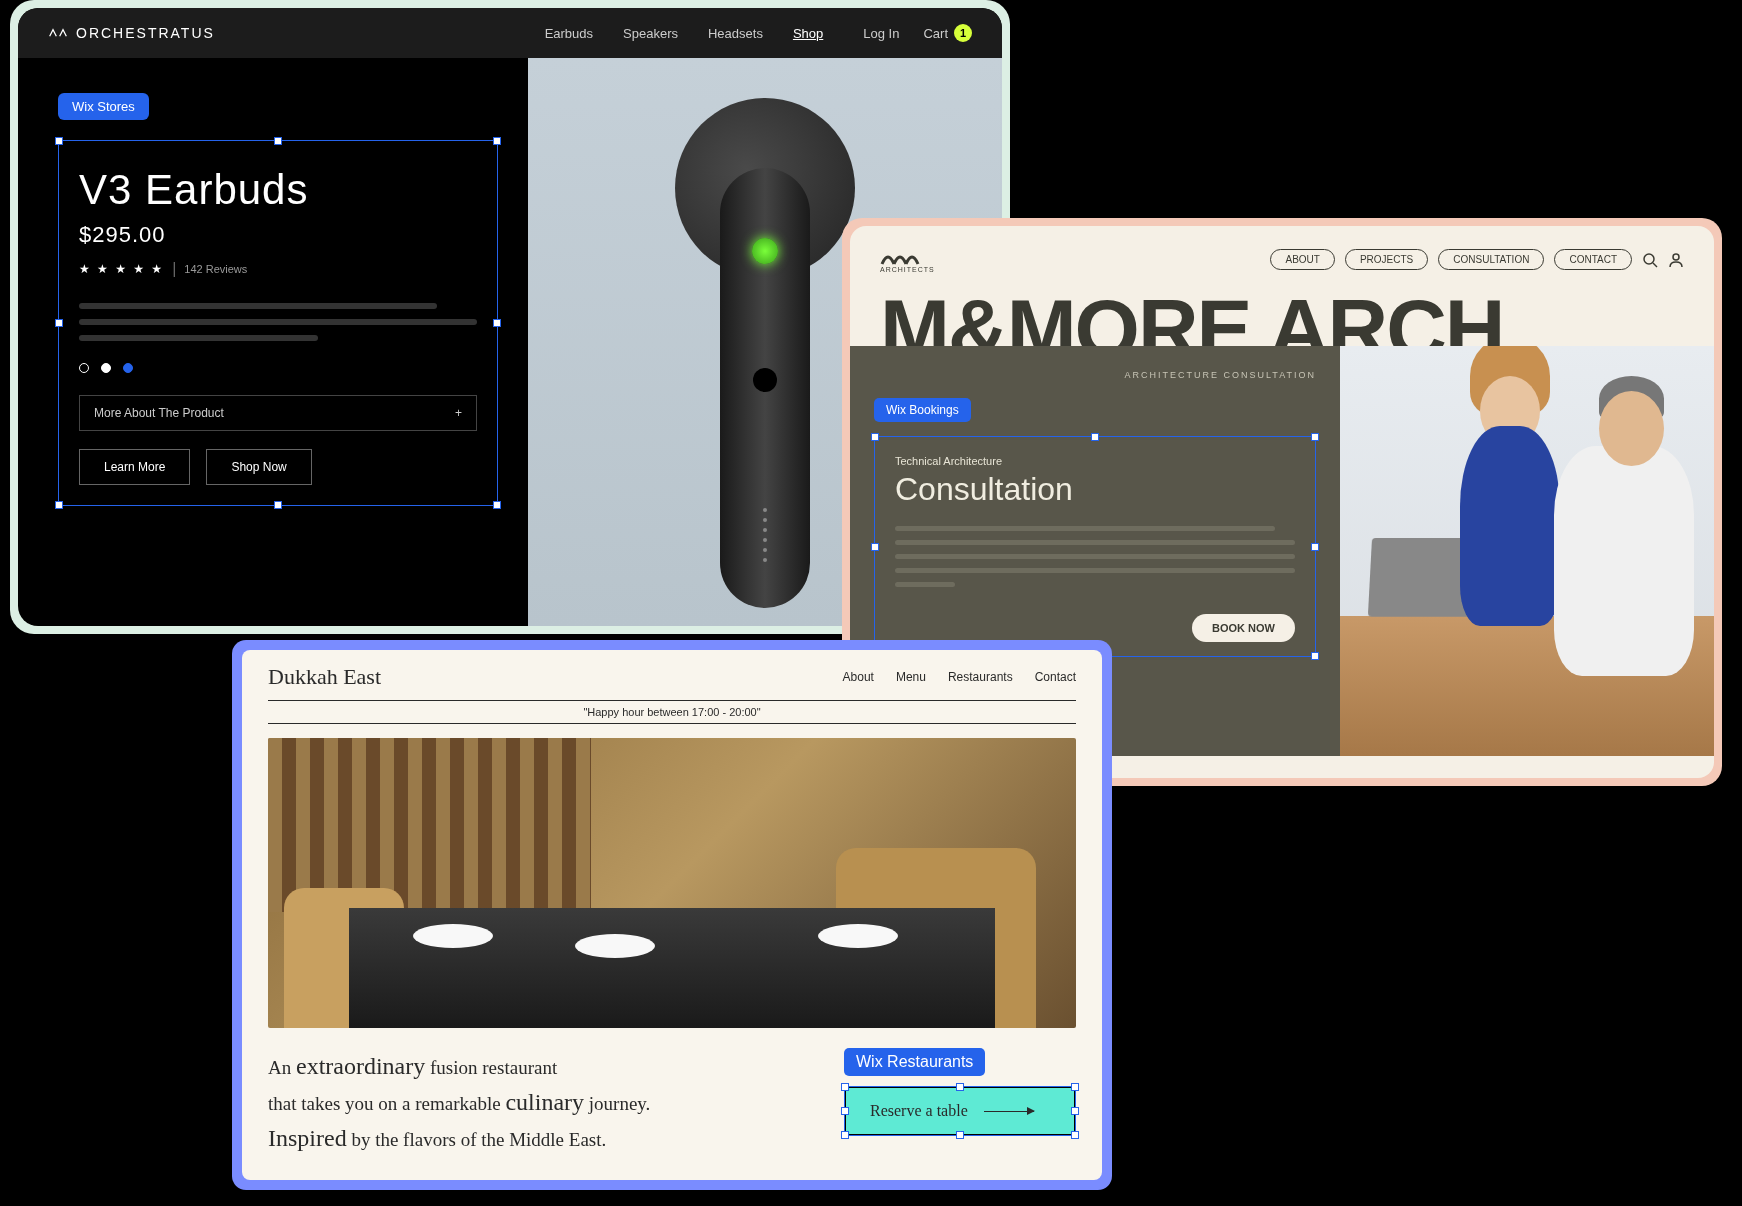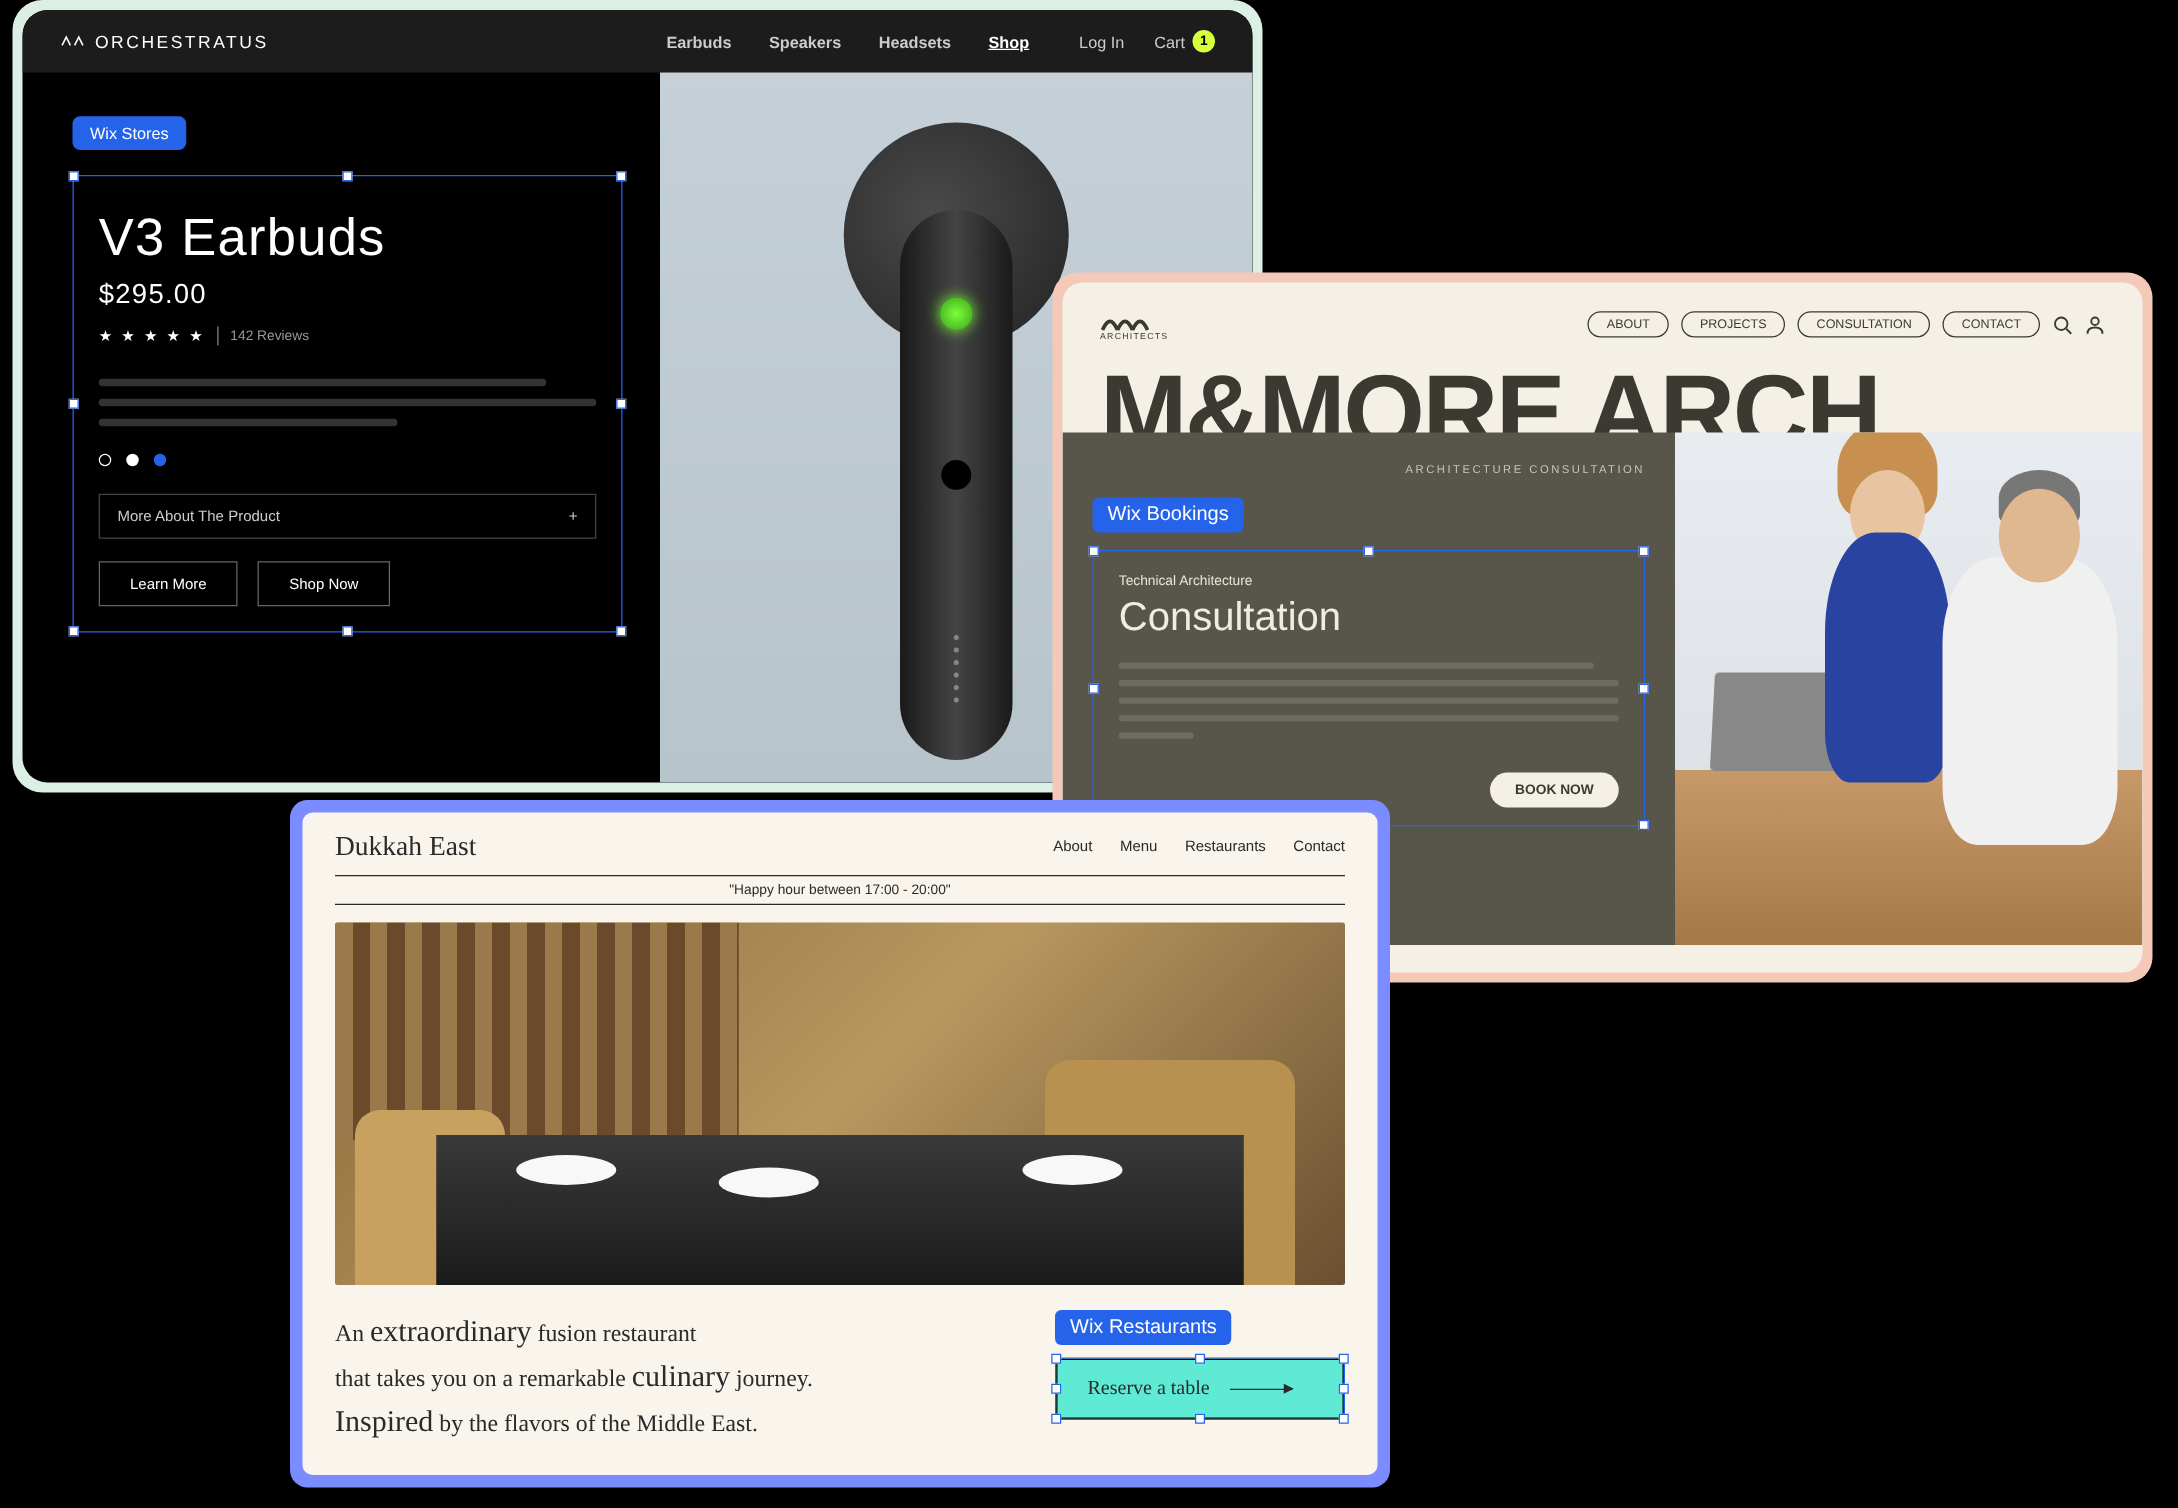--- a/index.html
+++ b/index.html
@@ -5,21 +5,21 @@
 * { margin: 0; padding: 0; box-sizing: border-box; }
 body { background: #000; width: 1742px; height: 1206px; position: relative; font-family: -apple-system, BlinkMacSystemFont, sans-serif; overflow: hidden; }
 
 
 .card1 { position: absolute; left: 10px; top: 0; width: 1000px; height: 634px; background: #dcefe4; border-radius: 24px; padding: 8px; }
 .card1-inner { width: 100%; height: 100%; background: #000; border-radius: 20px; position: relative; overflow: hidden; }
 .c1-topbar { background: #1c1c1c; height: 50px; display: flex; align-items: center; padding: 0 30px; border-radius: 20px 20px 0 0; }
 .c1-logo { color: #fff; font-size: 14px; letter-spacing: 2px; font-weight: 500; display: flex; align-items: center; gap: 8px; }
 .c1-logo-icon { width: 20px; height: 12px; }
 .c1-nav { display: flex; gap: 30px; margin-left: auto; margin-right: 40px; }
-.c1-nav-item { color: #ccc; font-size: 13px; text-decoration: none; cursor: pointer; font-weight: bold; }
+.c1-nav-item { color: #ccc; font-size: 13px; text-decoration: none; cursor: pointer; }
 .c1-nav-item.underline { text-decoration: underline; color: #fff; }
 .c1-right { display: flex; align-items: center; gap: 24px; }
 .c1-login { color: #ccc; font-size: 13px; cursor: pointer; }
 .c1-cart { color: #ccc; font-size: 13px; display: flex; align-items: center; gap: 6px; cursor: pointer; }
 .c1-cart-badge { background: #d7ff3a; color: #000; width: 18px; height: 18px; border-radius: 50%; display: flex; align-items: center; justify-content: center; font-size: 11px; font-weight: 600; }
 .c1-body { display: flex; height: calc(100% - 50px); }
 .c1-left { width: 510px; padding: 35px 30px 30px 40px; position: relative; }
 .c1-tag { background: #2563eb; color: #fff; font-size: 13px; padding: 6px 14px; border-radius: 6px; display: inline-block; margin-bottom: 20px; }
 .c1-select { border: 1px solid #2563eb; padding: 25px 20px 20px; position: relative; }
 .handle { position: absolute; width: 8px; height: 8px; background: #fff; border: 1px solid #2563eb; }
@@ -56,21 +56,21 @@
 .c2-toprow { display: flex; align-items: center; justify-content: space-between; }
 .c2-logo { display: flex; flex-direction: column; align-items: flex-start; }
 .c2-logo-sub { font-size: 7px; letter-spacing: 1px; color: #3a3a32; }
 .c2-nav { display: flex; gap: 10px; align-items: center; }
 .c2-pill { border: 1px solid #3a3a32; border-radius: 14px; padding: 4px 14px; font-size: 10px; color: #3a3a32; cursor: pointer; }
 .c2-icon { width: 16px; height: 16px; cursor: pointer; color: #3a3a32; }
 .c2-bigtitle { font-size: 84px; font-weight: 700; color: #3a3a32; letter-spacing: -2px; margin-top: 8px; white-space: nowrap; }
 .c2-body { display: flex; height: 410px; }
 .c2-dark { width: 490px; background: #58564a; position: relative; padding: 24px 24px; }
 .c2-sublabel { color: #c7c4b5; font-size: 9px; letter-spacing: 2px; text-align: right; margin-bottom: 18px; }
-.c2-tag { background: #2563eb; color: #fff; font-size: 16px; padding: 5px 12px; border-radius: 5px; display: inline-block; margin-bottom: 14px; }
+.c2-tag { background: #2563eb; color: #fff; font-size: 12px; padding: 5px 12px; border-radius: 5px; display: inline-block; margin-bottom: 14px; }
 .c2-select { border: 1px solid #2563eb; padding: 18px 20px 60px; position: relative; }
 .c2-pretitle { color: #e8e5d6; font-size: 11px; margin-bottom: 4px; }
 .c2-title { color: #f0ede0; font-size: 32px; font-weight: 300; margin-bottom: 18px; }
 .c2-line { height: 5px; background: #6e6c5e; border-radius: 3px; margin-bottom: 9px; }
 .c2-line.w95 { width: 95%; } .c2-line.w100 { width: 100%; } .c2-line.w40 { width: 15%; }
 .c2-book { position: absolute; bottom: 14px; right: 20px; background: #f5f0e6; color: #3a3a32; border: none; border-radius: 16px; padding: 8px 20px; font-size: 11px; font-weight: 600; cursor: pointer; }
 .c2-image { flex: 1; background: linear-gradient(180deg, #e8ecf0, #d8dde2); position: relative; overflow: hidden; }
 .c2-desk { position: absolute; bottom: 0; left: 0; right: 0; height: 140px; background: linear-gradient(180deg, #c89968, #a67848); }
 .c2-laptop { position: absolute; bottom: 140px; left: 30px; width: 120px; height: 80px; background: #888; border-radius: 4px; transform: perspective(200px) rotateX(10deg); }
 .c2-person1 { position: absolute; bottom: 130px; left: 120px; width: 100px; height: 200px; background: #2844a0; border-radius: 40% 40% 20% 20%; }

